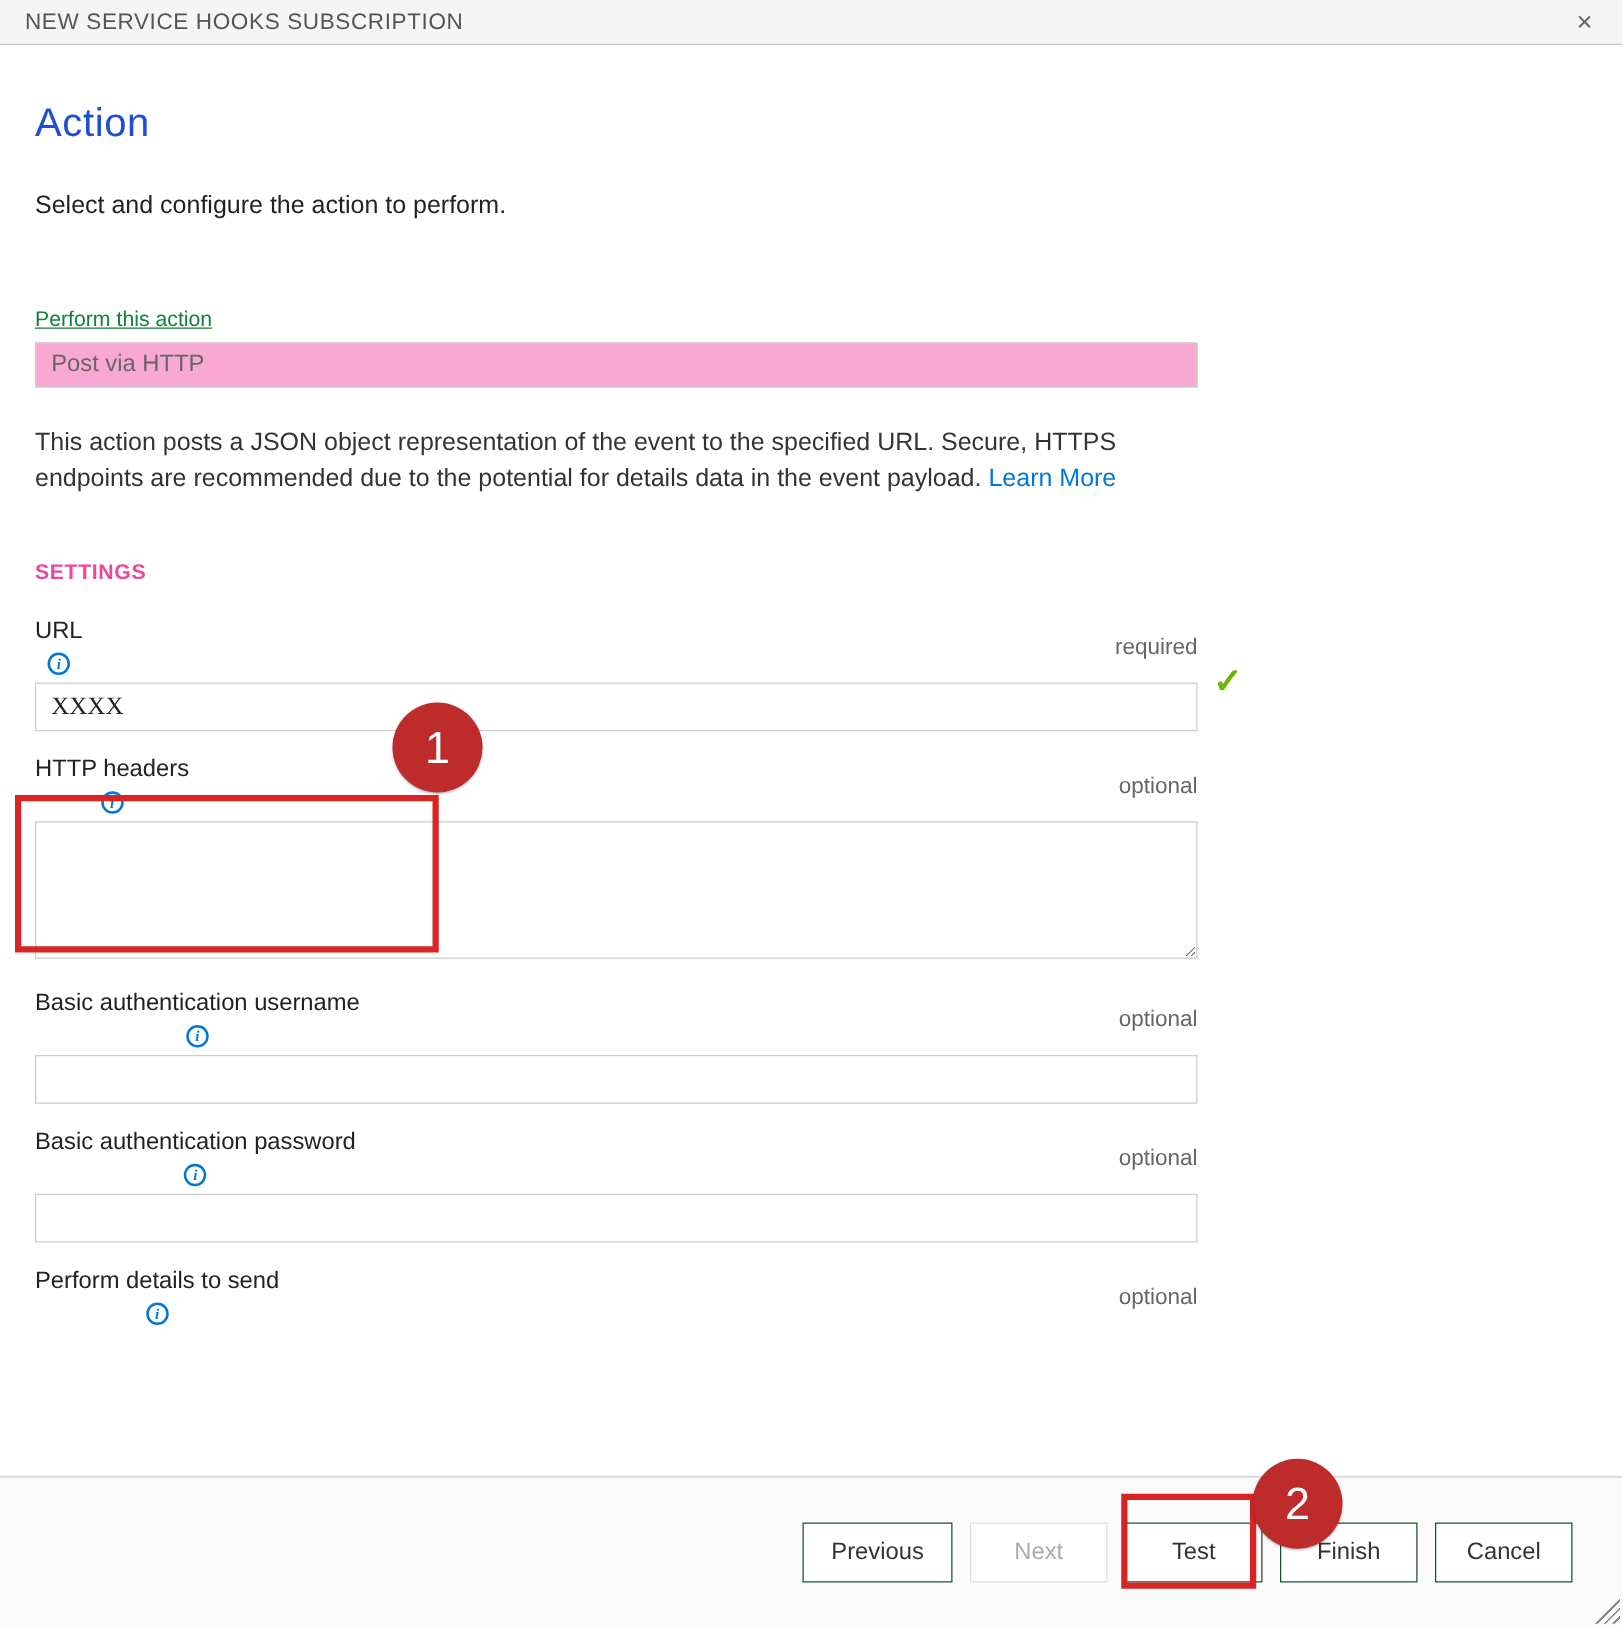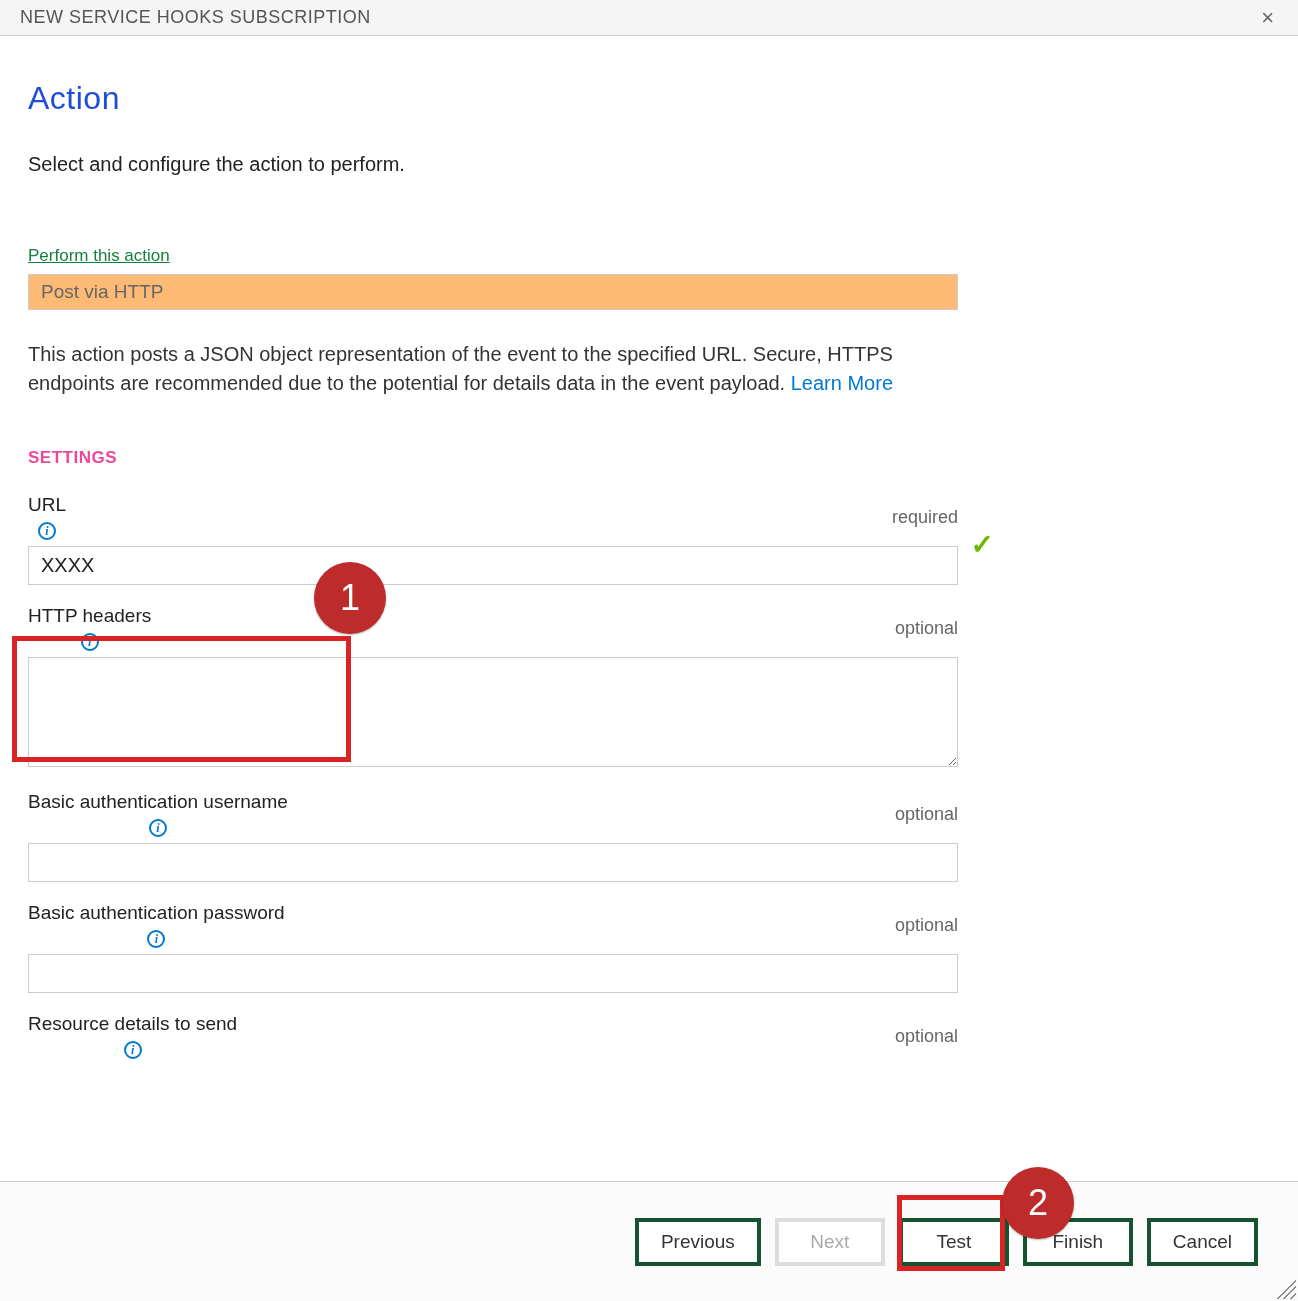--- a/index.html
+++ b/index.html
@@ -61,21 +61,21 @@
       color: #15803d;
       margin-bottom: 8px;
       text-decoration: underline;
     }
     .readonly-input {
       width: 930px;
       border: 1px solid #ccc;
       padding: 6px 12px;
       font-size: 19px;
       color: #666;
-      background: #fdba74;
+      background: #f9a8d4;
       margin-bottom: 30px;
     }
     .description {
       font-size: 20px;
       color: #333;
       line-height: 1.45;
       width: 930px;
       margin-bottom: 50px;
     }
     .description a { color: #0078d4; text-decoration: none; }
@@ -120,21 +120,21 @@
       font-style: italic;
       line-height: 1;
     }
     .text-input {
       width: 100%;
       border: 1px solid #ccc;
       padding: 7px 12px;
       font-size: 20px;
       color: #222;
       background: #fff;
-      font-family: Liberation Sans, sans-serif;
+      font-family: Liberation Serif, serif;
     }
     textarea.text-input { height: 110px; resize: both; }
     .valid-check {
       position: absolute;
       right: -36px;
       top: 34px;
       font-size: 28px;
       color: #6bb700;
       font-weight: 700;
     }
@@ -147,21 +147,21 @@
       display: flex;
       align-items: center;
       justify-content: flex-end;
       padding: 0 40px 0 0;
       gap: 14px;
     }
     .footer button {
       height: 48px;
       min-width: 110px;
       padding: 0 22px;
-      border: 4px solid #14532d;
+      border: 1px solid #14532d;
       background: #fff;
       font-size: 19px;
       color: #333;
       font-family: inherit;
       cursor: pointer;
     }
     .footer button.disabled {
       color: #aaa;
       border-color: #ddd;
       cursor: default;
@@ -276,21 +276,21 @@
         <span class="info-icon">i</span>
       </span>
       <span class="field-hint">optional</span>
     </div>
     <input class="text-input" style="">
   </div>
 
   <div class="field-row" style="margin-bottom:4px;">
     <div class="field-label-row">
       <span class="field-label">
-        <span>Resource details to send</span>
+        <span>Perform details to send</span>
         <span class="info-icon">i</span>
       </span>
       <span class="field-hint">optional</span>
     </div>
   </div>
   <div style="height:400px"></div>
 </div>
 
 <div class="footer">
   <button>Previous</button>

